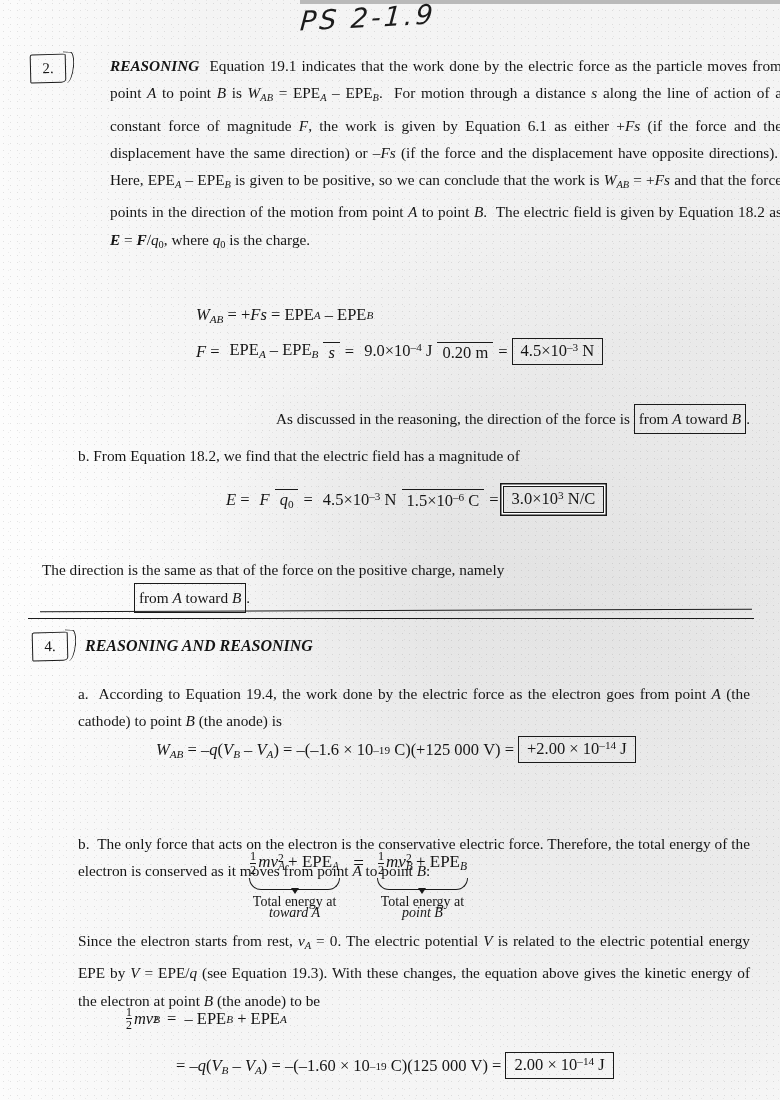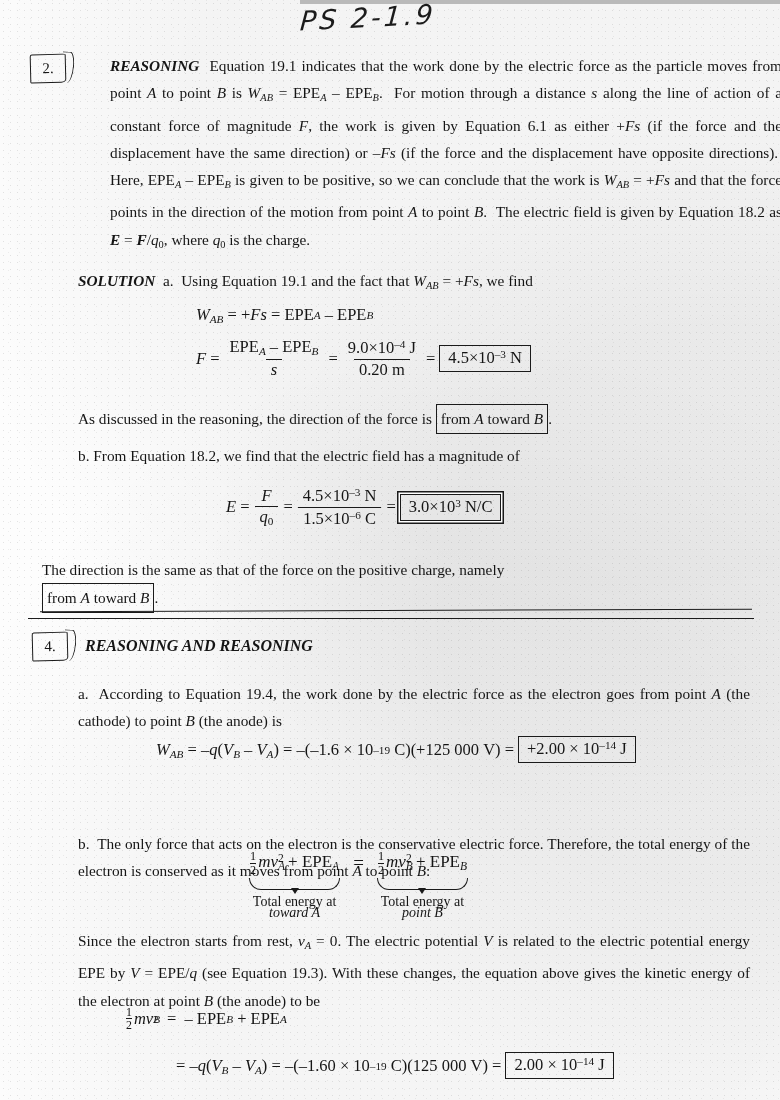--- a/index.html
+++ b/index.html
@@ -88,22 +88,22 @@
   
   .math {
     position: absolute;
     font-size: 16.5px;
     white-space: nowrap;
     display: flex;
     align-items: center;
   }
   .frac {
     display: inline-flex;
-    flex-direction: column;
-    align-items: center;
+    flex-direction: row;
+    align-items: flex-end;
     vertical-align: middle;
     margin: 0 5px;
     line-height: 1.12;
   }
   .frac > .num { padding: 0 5px 1px; }
   .frac > .den { padding: 1px 5px 0; border-top: 1.3px solid #1a1a1a; }
   .sfrac {
     display: inline-flex; flex-direction: column; align-items: center;
     font-size: .72em; vertical-align: middle; margin: 0 2px 0 0; line-height: 1.05;
   }
@@ -182,45 +182,41 @@
     distance <span class="it">s</span> along the line of action of a constant force of magnitude
     <span class="it">F</span>, the work is given by
     Equation 6.1 as either +<span class="it">Fs</span> (if the force and the displacement have the same direction) or
     –<span class="it">Fs</span>
     (if the force and the displacement have opposite directions).&nbsp; Here, EPE<sub>A</sub> – EPE<sub>B</sub> is given to
     be positive, so we can conclude that the work is <span class="it">W<sub>AB</sub></span> = +<span class="it">Fs</span> and that the force points in the
     direction of the motion from point <span class="it">A</span> to point <span class="it">B</span>.&nbsp; The electric field is given by Equation 18.2
     as <span class="bold it">E</span> = <span class="bold it">F</span>/<span class="it">q</span><sub class="nosub">0</sub>, where <span class="it">q</span><sub class="nosub">0</sub> is the charge.
   </div>
 
-  <div class="para" style="left:78px; top:267px; width:672px; text-align:left;">
-    <span class="bi">SOLUTION</span>&nbsp;
-    a.&nbsp; Using Equation 19.1 and the fact that <span class="it">W<sub>AB</sub></span> = +<span class="it">Fs</span>, we find
-  </div>
 
   <div class="math" style="left:196px; top:305px;">
     <span class="it">W<sub>AB</sub></span>&nbsp;=&nbsp;+<span class="it">Fs</span>&nbsp;=&nbsp;EPE<sub>A</sub>&nbsp;–&nbsp;EPE<sub>B</sub>
   </div>
 
   <div class="math" style="left:196px; top:338px;">
     <span class="it">F</span>&nbsp;=
     <span class="frac">
       <span class="num">EPE<sub>A</sub> – EPE<sub>B</sub></span>
       <span class="den"><span class="it">s</span></span>
     </span>
     =
     <span class="frac">
       <span class="num">9.0×10<sup>–4</sup>&nbsp;J</span>
       <span class="den">0.20 m</span>
     </span>
     =
     <span class="ans">4.5×10<sup>–3</sup>&nbsp;N</span>
   </div>
 
-  <div class="para" style="left:78px; top:404px; width:672px; text-align:left;">
+  <div class="para" style="left:78px; top:404px; width:672px; text-align:right;">
     <span>As discussed in the reasoning, the direction of the force is</span>
     <span class="boxtext">from <span class="it">A</span> toward <span class="it">B</span></span>.
   </div>
 
   <div class="para" style="left:78px; top:442px; width:672px; text-align:left;">b.  From Equation 18.2, we find that the electric field has a magnitude of</div>
 
   <div class="math" style="left:226px; top:486px;">
     <span class="it">E</span>&nbsp;=
     <span class="frac">
       <span class="num"><span class="it">F</span></span>
@@ -231,21 +227,21 @@
       <span class="num">4.5×10<sup>–3</sup>&nbsp;N</span>
       <span class="den">1.5×10<sup>–6</sup>&nbsp;C</span>
     </span>
     =
     <span class="ans ansdbl">3.0×10<sup>3</sup>&nbsp;N/C</span>
   </div>
 
   <div class="para" style="left:42px; top:556px; width:708px;">
     <span>The direction is the same as that of the force on the positive charge, namely</span>
   </div>
-  <div class="para" style="left:42px; top:583px; width:300px; text-align:left;">
+  <div class="para" style="left:42px; top:583px; width:300px; text-align:center;">
     <span class="boxtext">from <span class="it">A</span> toward <span class="it">B</span></span><span>.</span>
   </div>
 
   <div class="divider" style="left:40px; top:610px; width:712px; transform:rotate(-0.22deg);"></div>
   <div class="divider" style="left:28px; top:618px; width:726px;"></div>
 
   <div class="probnum" style="left:32px; top:632px;">
     <span>4.</span>
   </div>
 

